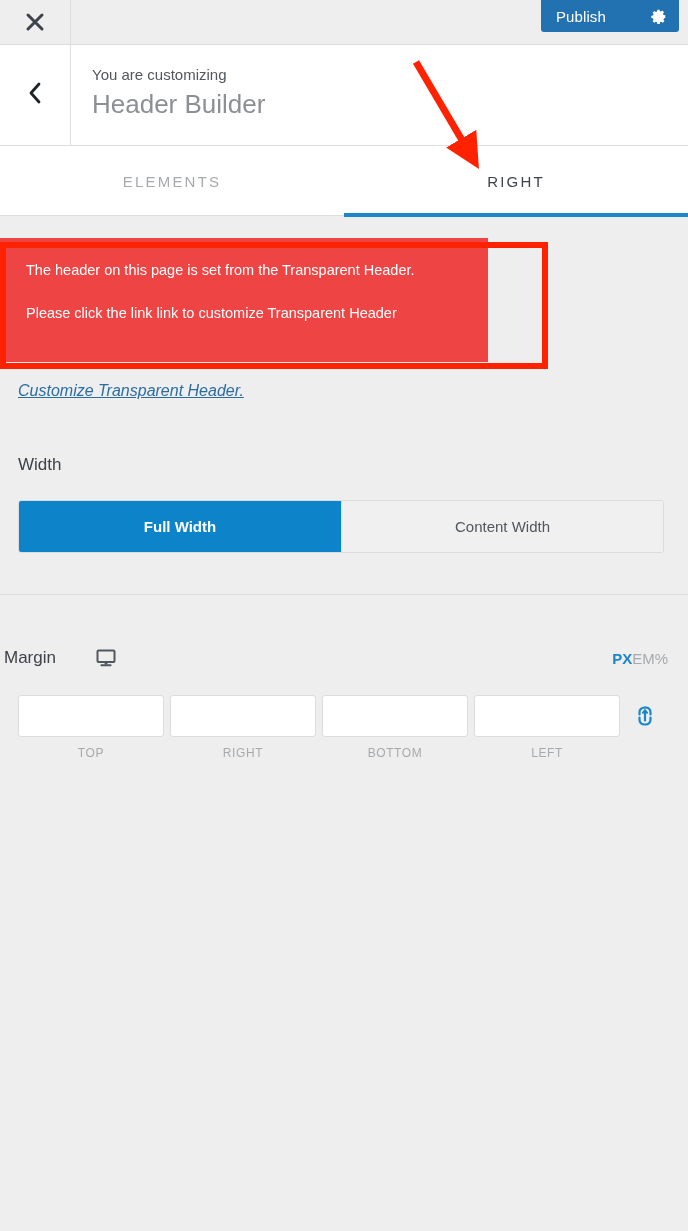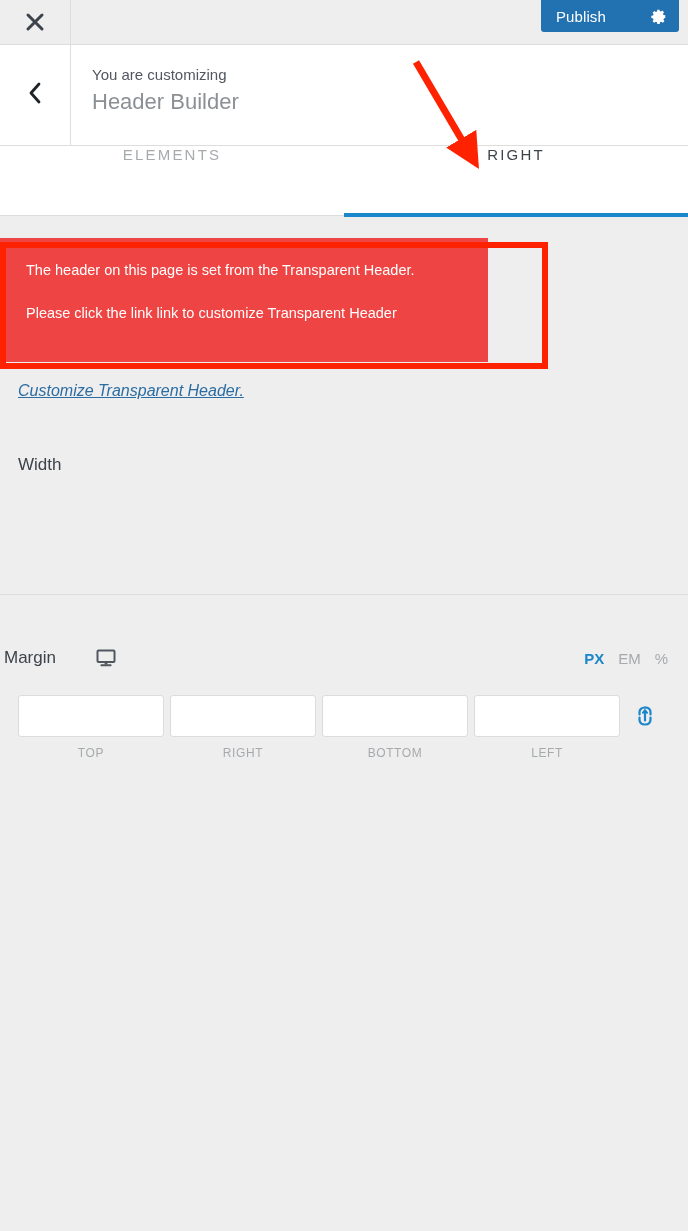--- a/index.html
+++ b/index.html
@@ -85,39 +85,40 @@
   .panel-head-text {
     position: absolute;
     left: 92px; top: 20px;
   }
   .you-are-customizing {
     font-size: 15px;
     color: #50575e;
     line-height: 1.3;
   }
   .panel-title {
-    font-size: 22px;
+    font-size: 26px;
     color: #8c8f94;
     font-weight: 400;
     line-height: 1.35;
     margin-top: 2px;
   }
 
   
   .tabs {
     position: absolute;
     top: 146px; left: 0;
     width: 688px; height: 70px;
     background: #ffffff;
     border-bottom: 1px solid #dddddd;
     display: flex;
   }
   .tab {
     flex: 1 1 50%;
     display: flex;
+    align-items: center;
     justify-content: center;
     font-size: 15px;
     letter-spacing: 2.2px;
     color: #a7aaad;
     cursor: pointer;
     position: relative;
     height: 70px;
   }
   .tab.active { color: #3c434a; }
   .tab.active::after {
@@ -205,21 +206,20 @@
     position: absolute;
     top: 52px; left: 96px;
     width: 20px; height: 20px;
     cursor: pointer;
   }
 
   .units {
     position: absolute;
     top: 54px; right: 20px;
     display: flex;
-    gap: 14px;
     align-items: center;
   }
   .unit {
     font-size: 15px;
     color: #a7aaad;
     cursor: pointer;
     font-weight: 400;
   }
   .unit.active { color: #1b86c9; font-weight: 700; }
 
@@ -314,20 +314,28 @@
   </div>
 
   <div class="notice">
     <p>The header on this page is set from the Transparent Header.</p>
     <p>Please click the link link to customize Transparent Header</p>
   </div>
   <a class="notice-link" href="#">Customize Transparent Header.</a>
 
   <div class="section-width">
     <div class="field-label width-label">Width</div>
+    <div class="btn-group">
+      <div class="seg active">
+        <span>Full Width</span>
+      </div>
+      <div class="seg">
+        <span>Content Width</span>
+      </div>
+    </div>
   </div>
 
   <div class="section-margin">
     <div class="field-label margin-label">Margin</div>
     <div class="device-icon">
       <svg width="20" height="20" viewBox="0 0 20 20">
         <rect x="1.5" y="2.5" width="17" height="11.5" rx="1" fill="none" stroke="#50575e" stroke-width="2"></rect>
         <rect x="8.6" y="14" width="2.8" height="2.6" fill="#50575e"></rect>
         <rect x="4.5" y="16.3" width="11" height="1.9" rx=".6" fill="#50575e"></rect>
       </svg>

